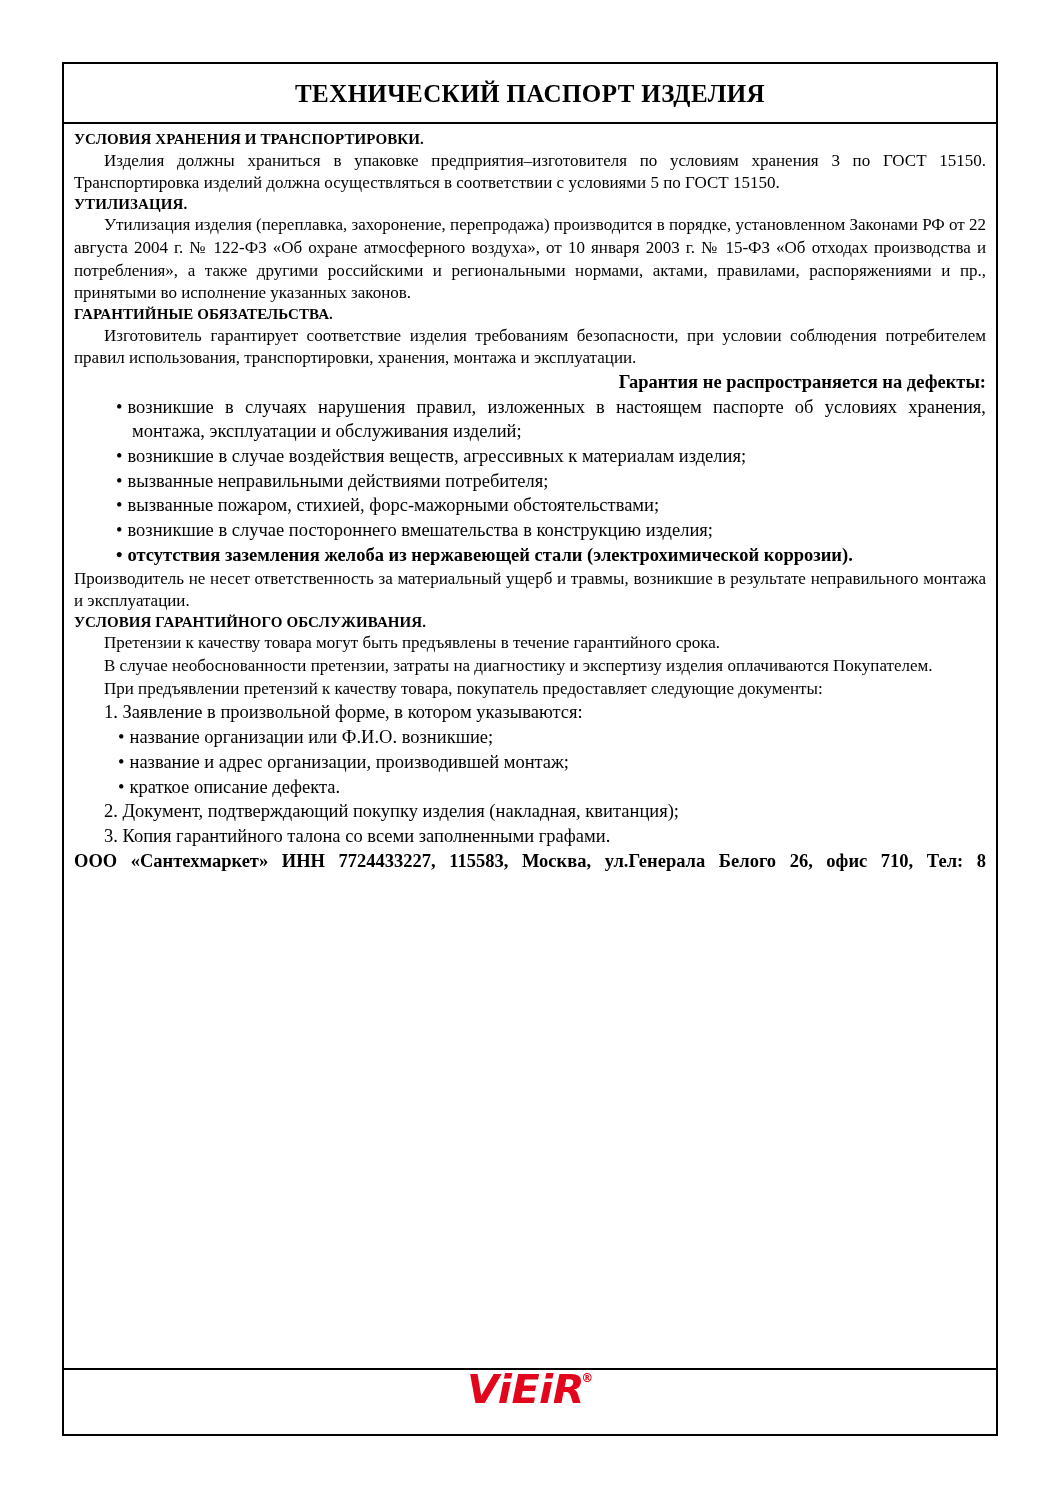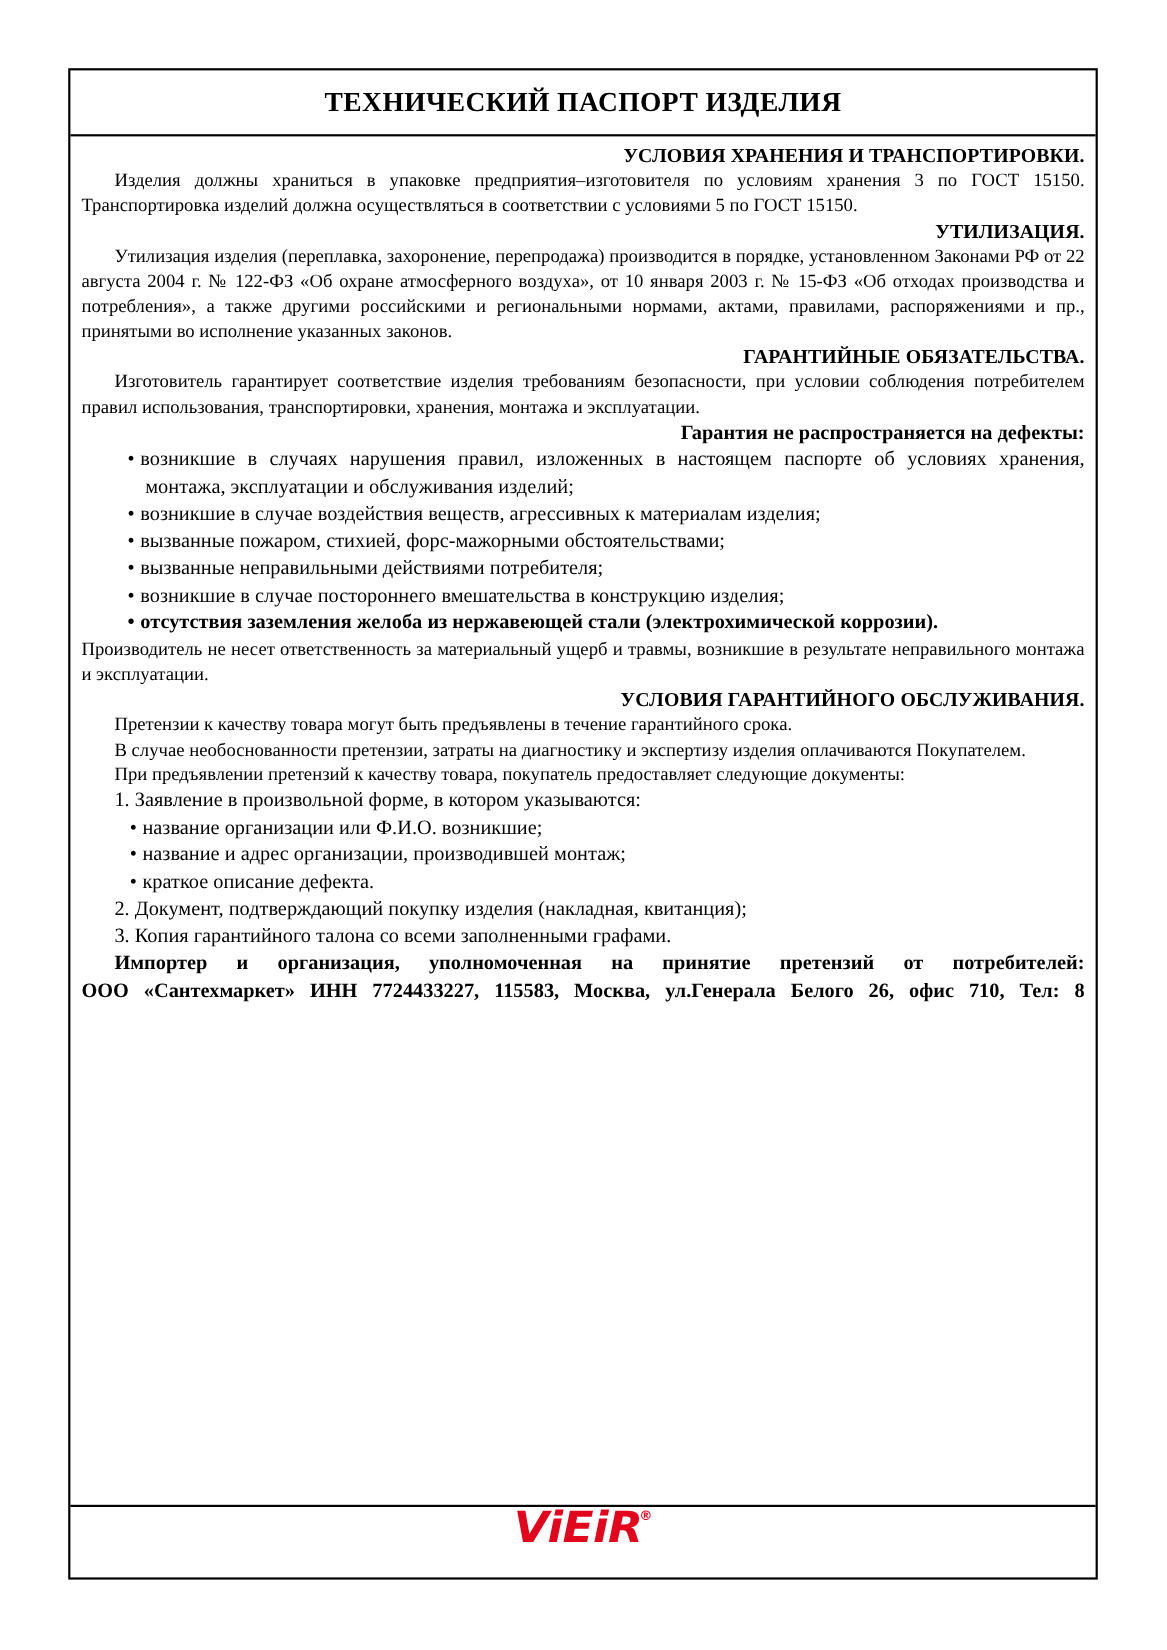--- a/index.html
+++ b/index.html
@@ -92,27 +92,26 @@
     font-size: 12px;
     font-weight: bold;
     color: #e3051b;
     margin-left: 4px;
     margin-top: 2px;
     line-height: 1;
   }
 
   
   h2.section-head {
-    font-size: 18px;
+    font-size: 15px;
     font-weight: bold;
     margin: 0;
     padding: 0;
     line-height: 1.30;
     letter-spacing: 0.1px;
-    text-align: right;
   }
 
   p.para {
     font-size: 17px;
     margin: 0;
     padding: 0;
     line-height: 1.335;
     text-align: justify;
     text-justify: inter-word;
   }
@@ -214,22 +213,22 @@
       <p class="para indent lastline-left">Утилизация изделия (переплавка, захоронение, перепродажа) производится в порядке, установленном Законами РФ от 22 августа 2004 г. № 122-ФЗ «Об охране атмосферного воздуха», от 10 января 2003 г. № 15-ФЗ «Об отходах производства и потребления», а также другими российскими и региональными нормами, актами, правилами, распоряжениями и пр., принятыми во исполнение указанных законов.</p>
 
       <h2 class="section-head">ГАРАНТИЙНЫЕ ОБЯЗАТЕЛЬСТВА.</h2>
       <p class="para indent lastline-left">Изготовитель гарантирует соответствие изделия требованиям безопасности, при условии соблюдения потребителем правил использования, транспортировки, хранения, монтажа и эксплуатации.</p>
 
       <p class="sub-head">Гарантия не распространяется на дефекты:</p>
 
       <ul class="bullets">
         <li><span class="dot">•</span><span>возникшие в случаях нарушения правил, изложенных в настоящем паспорте об условиях хранения, монтажа, эксплуатации и обслуживания изделий;</span></li>
         <li><span class="dot">•</span><span>возникшие в случае воздействия веществ, агрессивных к материалам изделия;</span></li>
+        <li><span class="dot">•</span><span>вызванные неправильными действиями потребителя;</span></li>
         <li><span class="dot">•</span><span>вызванные пожаром, стихией, форс-мажорными обстоятельствами;</span></li>
-        <li><span class="dot">•</span><span>вызванные неправильными действиями потребителя;</span></li>
         <li><span class="dot">•</span><span>возникшие в случае постороннего вмешательства в конструкцию изделия;</span></li>
         <li class="bold-item"><span class="dot">•</span><span>отсутствия заземления желоба из нержавеющей стали (электрохимической коррозии).</span></li>
       </ul>
 
       <p class="para lastline-left">Производитель не несет ответственность за материальный ущерб и травмы, возникшие в результате неправильного монтажа и эксплуатации.</p>
 
       <h2 class="section-head">УСЛОВИЯ ГАРАНТИЙНОГО ОБСЛУЖИВАНИЯ.</h2>
       <p class="para indent lastline-left">Претензии к качеству товара могут быть предъявлены в течение гарантийного срока.</p>
       <p class="para indent lastline-left">В случае необоснованности претензии, затраты на диагностику и экспертизу изделия оплачиваются Покупателем.</p>
       <p class="para indent lastline-left">При предъявлении претензий к качеству товара, покупатель предоставляет следующие документы:</p>
@@ -242,21 +241,20 @@
         <li><span class="dot">•</span><span>название организации или Ф.И.О. возникшие;</span></li>
         <li><span class="dot">•</span><span>название и адрес организации, производившей монтаж;</span></li>
         <li><span class="dot">•</span><span>краткое описание дефекта.</span></li>
       </ul>
 
       <ol class="numlist">
         <li>2. Документ, подтверждающий покупку изделия (накладная, квитанция);</li>
         <li>3. Копия гарантийного талона со всеми заполненными графами.</li>
       </ol>
 
-      <p class="importer">Импортер и организация, уполномоченная на принятие претензий от потребителей:</p>
       <p class="importer" style="text-indent:0; text-align-last:justify;">ООО «Сантехмаркет» ИНН 7724433227, 115583, Москва, ул.Генерала Белого 26, офис 710, Тел: 8</p>
 
     </div>
 
     <div class="logo-cell">
       <div class="logo">
         <span class="logo-word">ViEiR</span>
         <span class="logo-reg">®</span>
       </div>
     </div>

